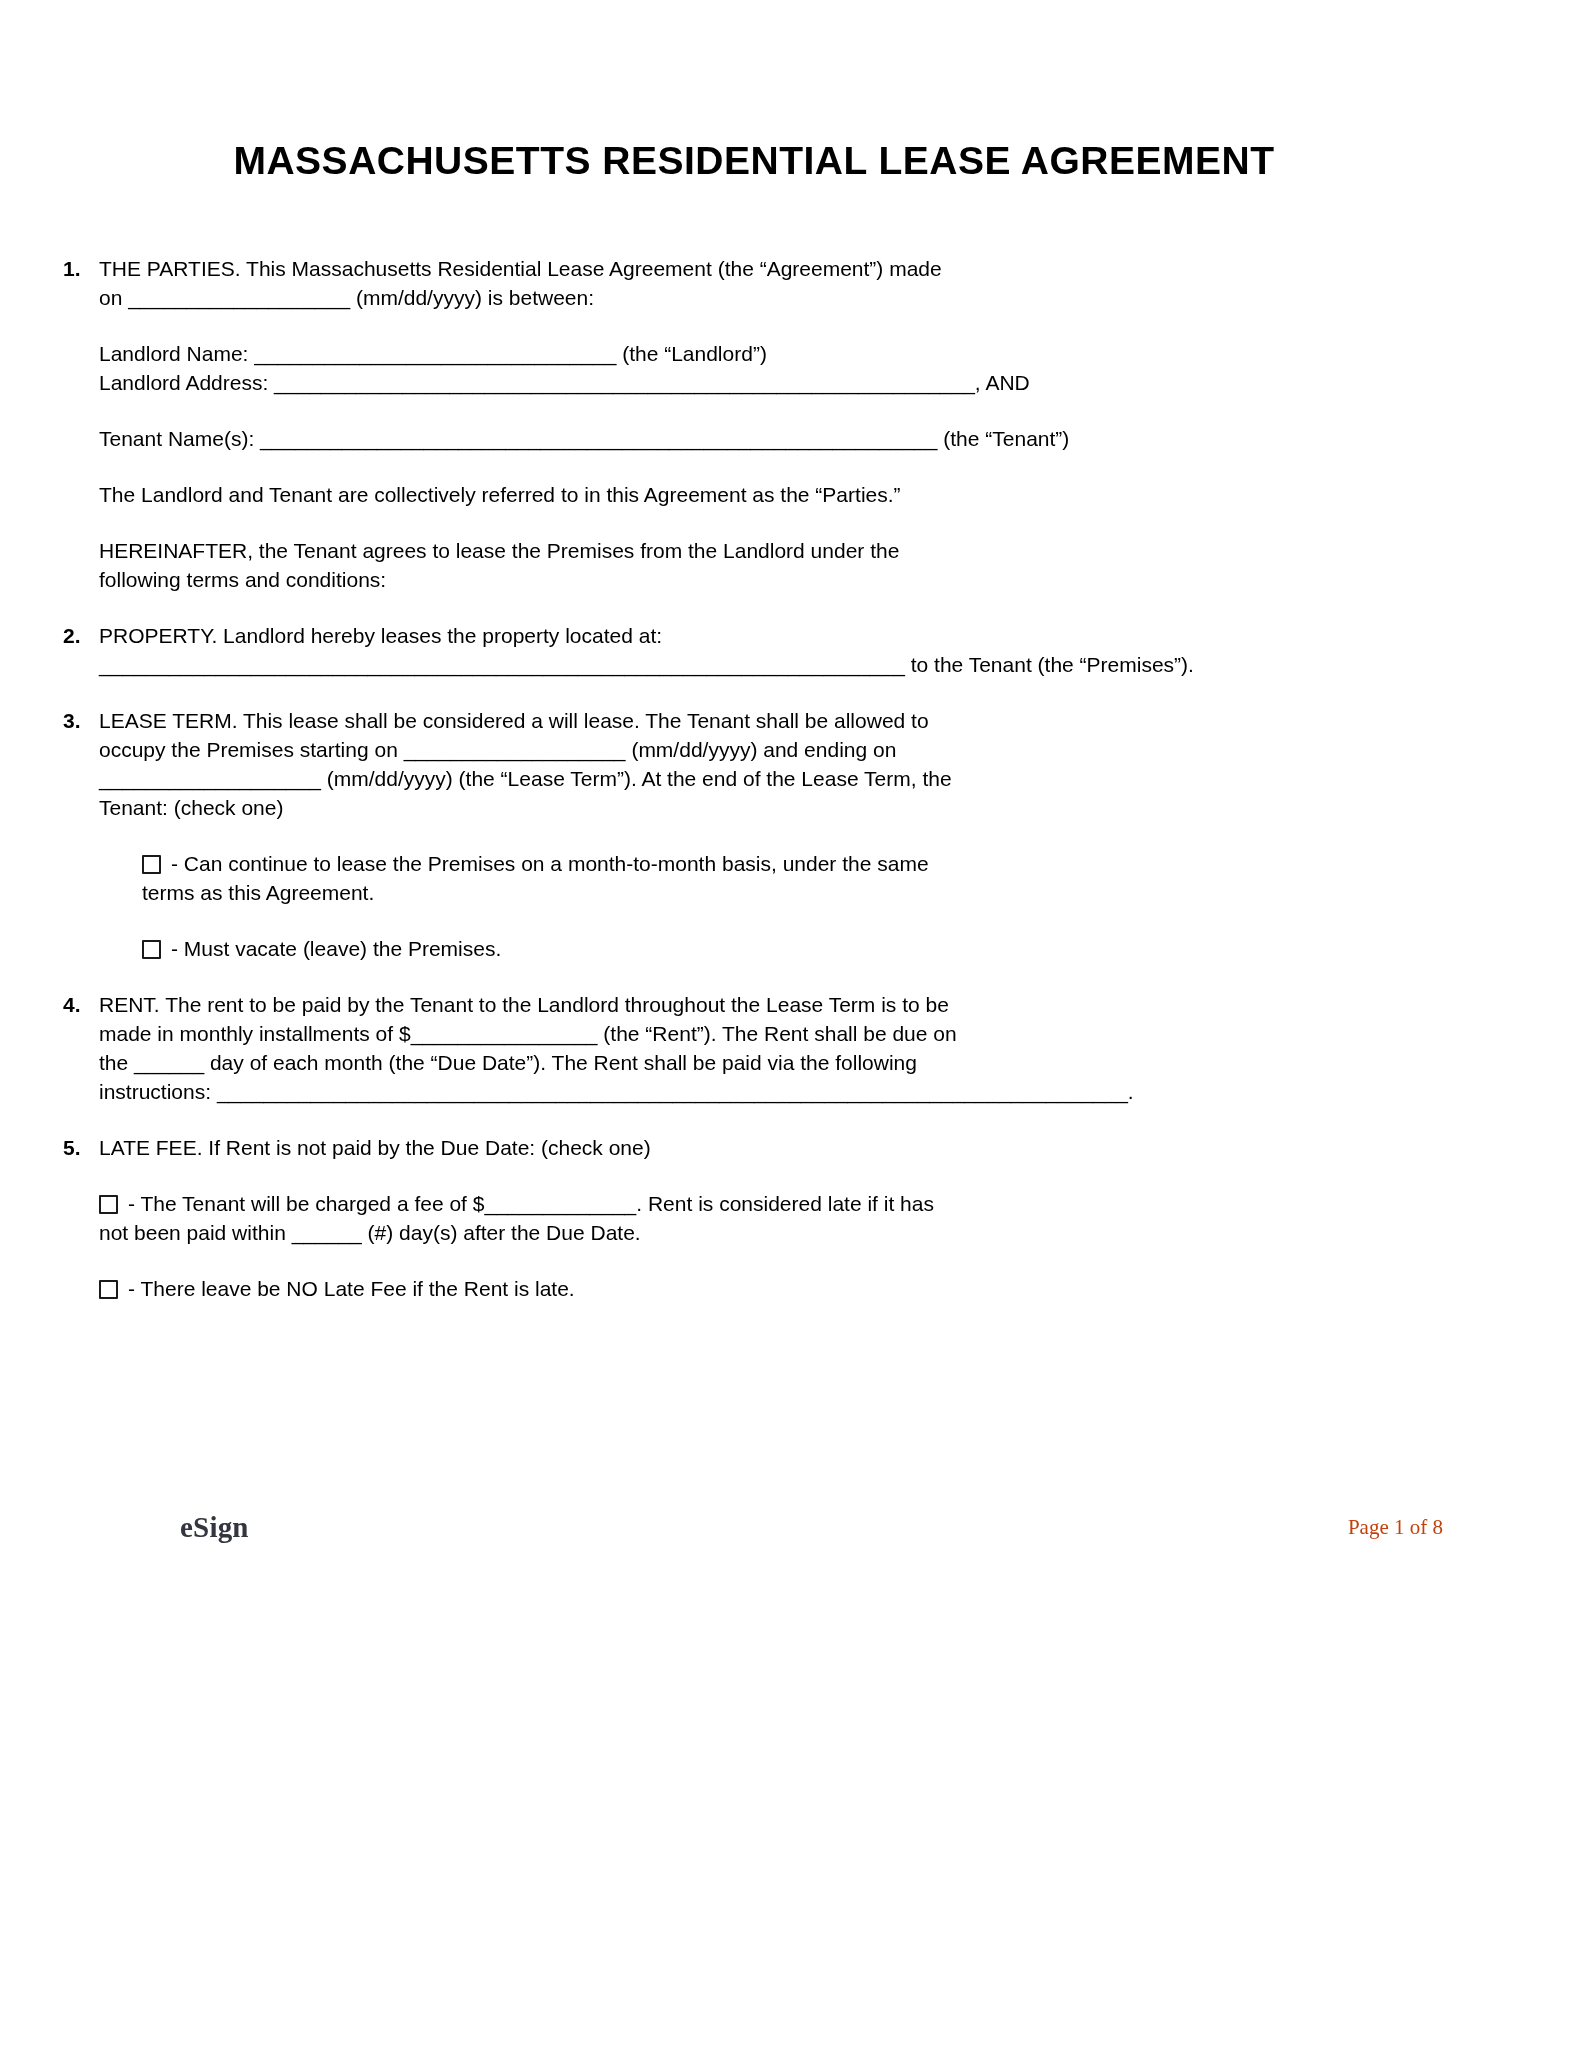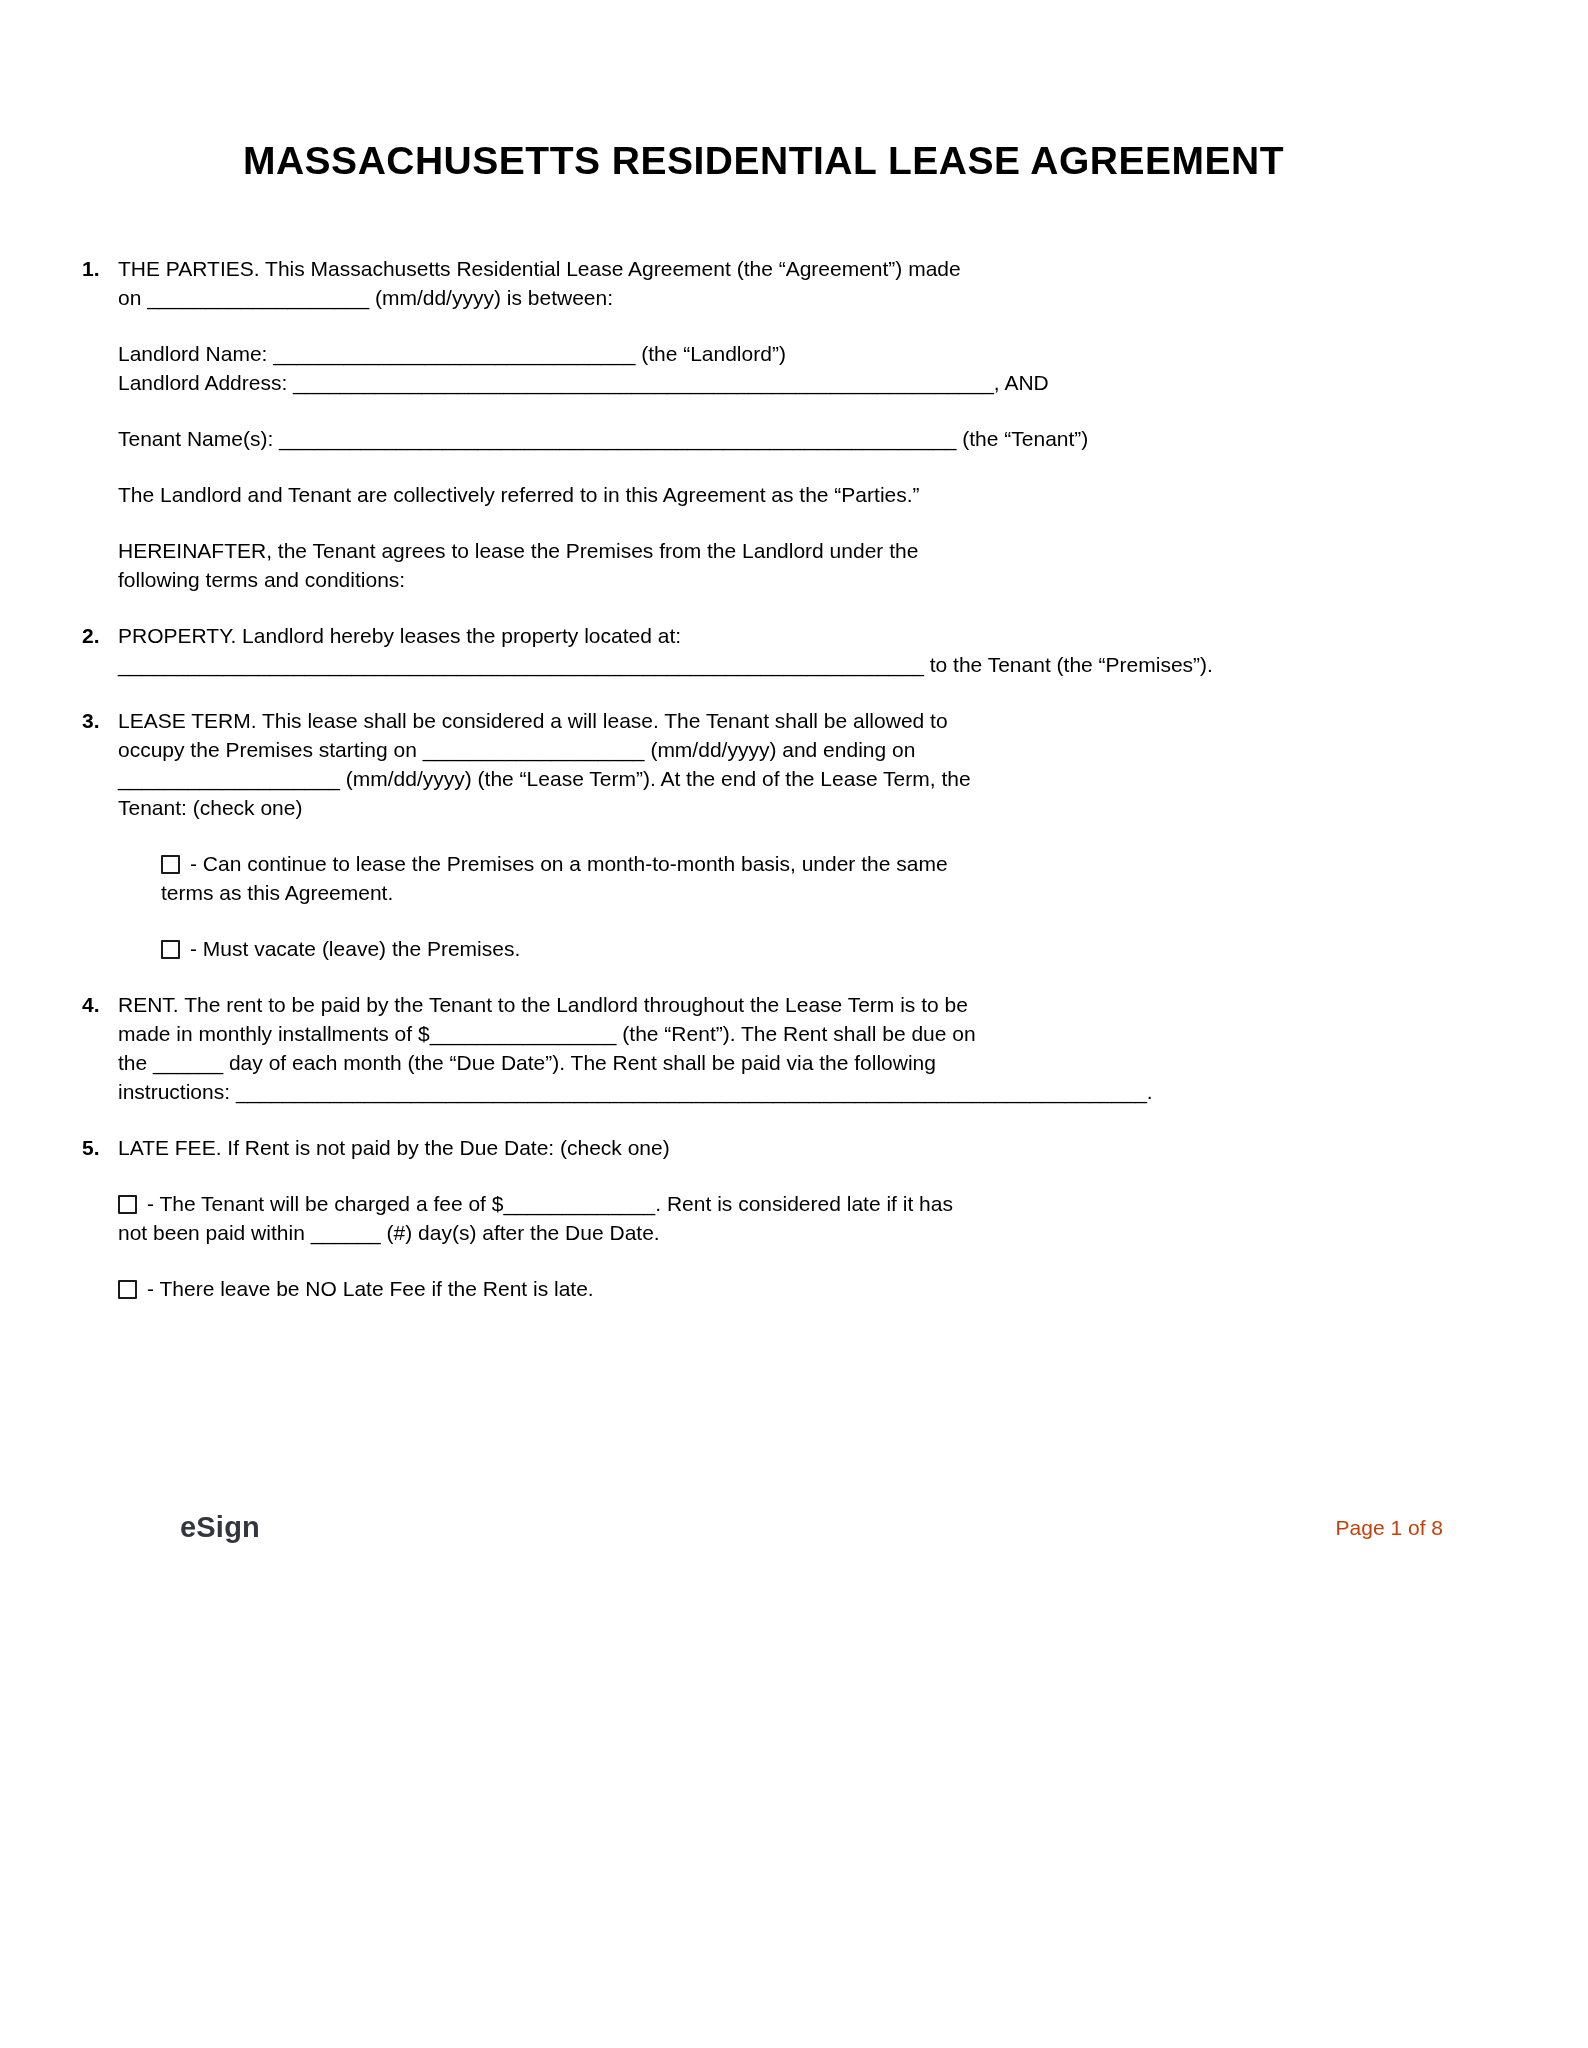--- a/index.html
+++ b/index.html
@@ -10,21 +10,21 @@
     background: #ffffff;
     font-family: "Liberation Sans", sans-serif;
     font-size: 21px;
     line-height: 29px;
     color: #000000;
   }
   .page {
     position: relative;
     width: 1588px;
     height: 1576px;
-    padding: 138px 143px 0 82px;
+    padding: 138px 143px 0 63px;
     background: #ffffff;
     overflow: hidden;
   }
   h1.doc-title {
     margin: 0 0 70px 0;
     text-align: center;
     font-size: 39px;
     line-height: 46px;
     font-weight: 700;
     letter-spacing: 0.5px;
@@ -62,20 +62,21 @@
     vertical-align: -3px;
   }
   .footer {
     position: absolute;
     left: 180px;
     right: 145px;
     bottom: 34px;
     display: flex;
     justify-content: space-between;
     align-items: center;
+    font-family: Liberation Serif, serif;
   }
   .brand {
     font-weight: 700;
     font-size: 29px;
     color: #33353f;
     letter-spacing: 0.2px;
   }
   .page-indicator {
     font-size: 21px;
     color: #c2410c;

